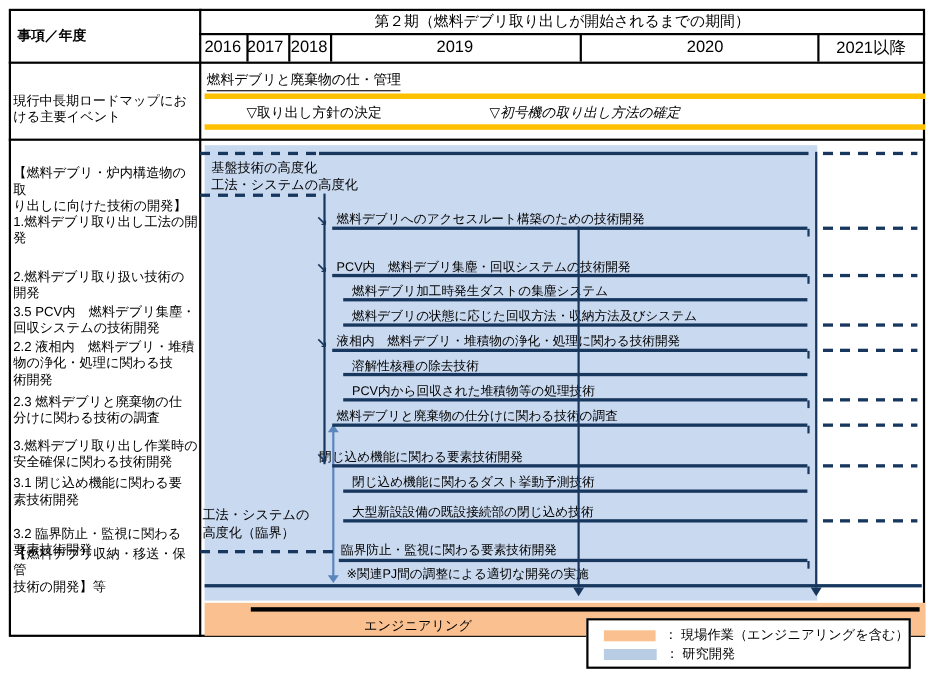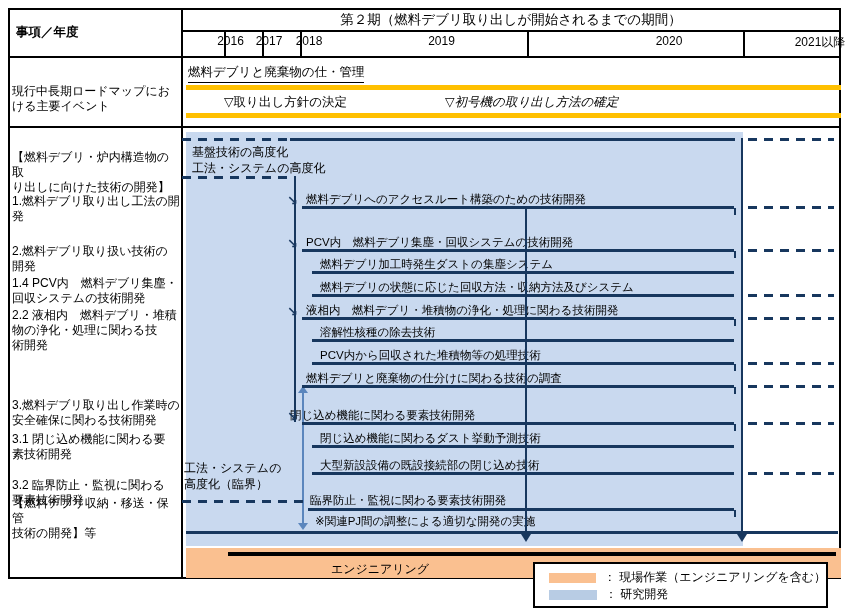--- a/index.html
+++ b/index.html
@@ -6,21 +6,21 @@
   .stage{
     position:relative;width:850px;height:613px;background:#fff;
     font-family:"Liberation Sans","DejaVu Sans",sans-serif;color:#000;
     overflow:hidden;
   }
   
   .frame{position:absolute;left:8px;top:8px;width:833px;height:571px;border:2px solid #000;box-sizing:border-box;}
   .grid-h{position:absolute;height:2px;background:#000;}
   .grid-v{position:absolute;width:2px;background:#000;}
   .cell-label{position:absolute;font-size:12.5px;font-weight:bold;}
-  .year{position:absolute;top:34px;font-size:12px;text-align:center;padding-left:28px;}
+  .year{position:absolute;top:34px;font-size:15px;text-align:center;}
   .title{position:absolute;left:181px;top:11px;width:660px;text-align:center;font-size:13.5px;}
   
   .yellowbar{position:absolute;height:5px;background:#ffc000;}
   .plant{position:absolute;font-size:12.5px;border-bottom:1.5px solid #000;padding-bottom:1px;}
   .milestone{position:absolute;font-size:12.5px;white-space:nowrap;}
   
   .left-item{position:absolute;left:12px;width:168px;font-size:12px;line-height:15px;white-space:pre-line;}
   
   .region{position:absolute;background:#c9d9ef;}
   .bar{position:absolute;height:3px;background:#17375e;z-index:3;}
@@ -88,25 +88,27 @@
   <div class="milestone" style="left:224px;top:94px;">▽取り出し方針の決定</div>
   <div class="milestone" style="left:445px;top:94px;font-style:italic;">▽初号機の取り出し方法の確定</div>
   <div class="yellowbar" style="left:186px;top:113px;width:655px;"></div>
 
   <div class="left-item" style="top:150px;">【燃料デブリ・炉内構造物の取
 り出しに向けた技術の開発】</div>
   <div class="left-item" style="top:194px;">1.燃料デブリ取り出し工法の開
 発</div>
   <div class="left-item" style="top:244px;">2.燃料デブリ取り扱い技術の
 開発</div>
-  <div class="left-item" style="top:276px;">1.4  PCV内　燃料デブリ集塵・
+  <div class="left-item" style="top:276px;">3.5  PCV内　燃料デブリ集塵・
 回収システムの技術開発</div>
   <div class="left-item" style="top:308px;">2.2  液相内　燃料デブリ・堆積
 物の浄化・処理に関わる技
 術開発</div>
+  <div class="left-item" style="top:358px;">2.3  燃料デブリと廃棄物の仕
+分けに関わる技術の調査</div>
   <div class="left-item" style="top:398px;">3.燃料デブリ取り出し作業時の
 安全確保に関わる技術開発</div>
   <div class="left-item" style="top:432px;">3.1  閉じ込め機能に関わる要
 素技術開発</div>
   <div class="left-item" style="top:478px;">3.2  臨界防止・監視に関わる
 要素技術開発</div>
   <div class="left-item" style="top:496px;">【燃料デブリ収納・移送・保管
 技術の開発】等</div>
 
   <div class="dash-h" style="left:182px;top:138px;width:108px;"></div>

